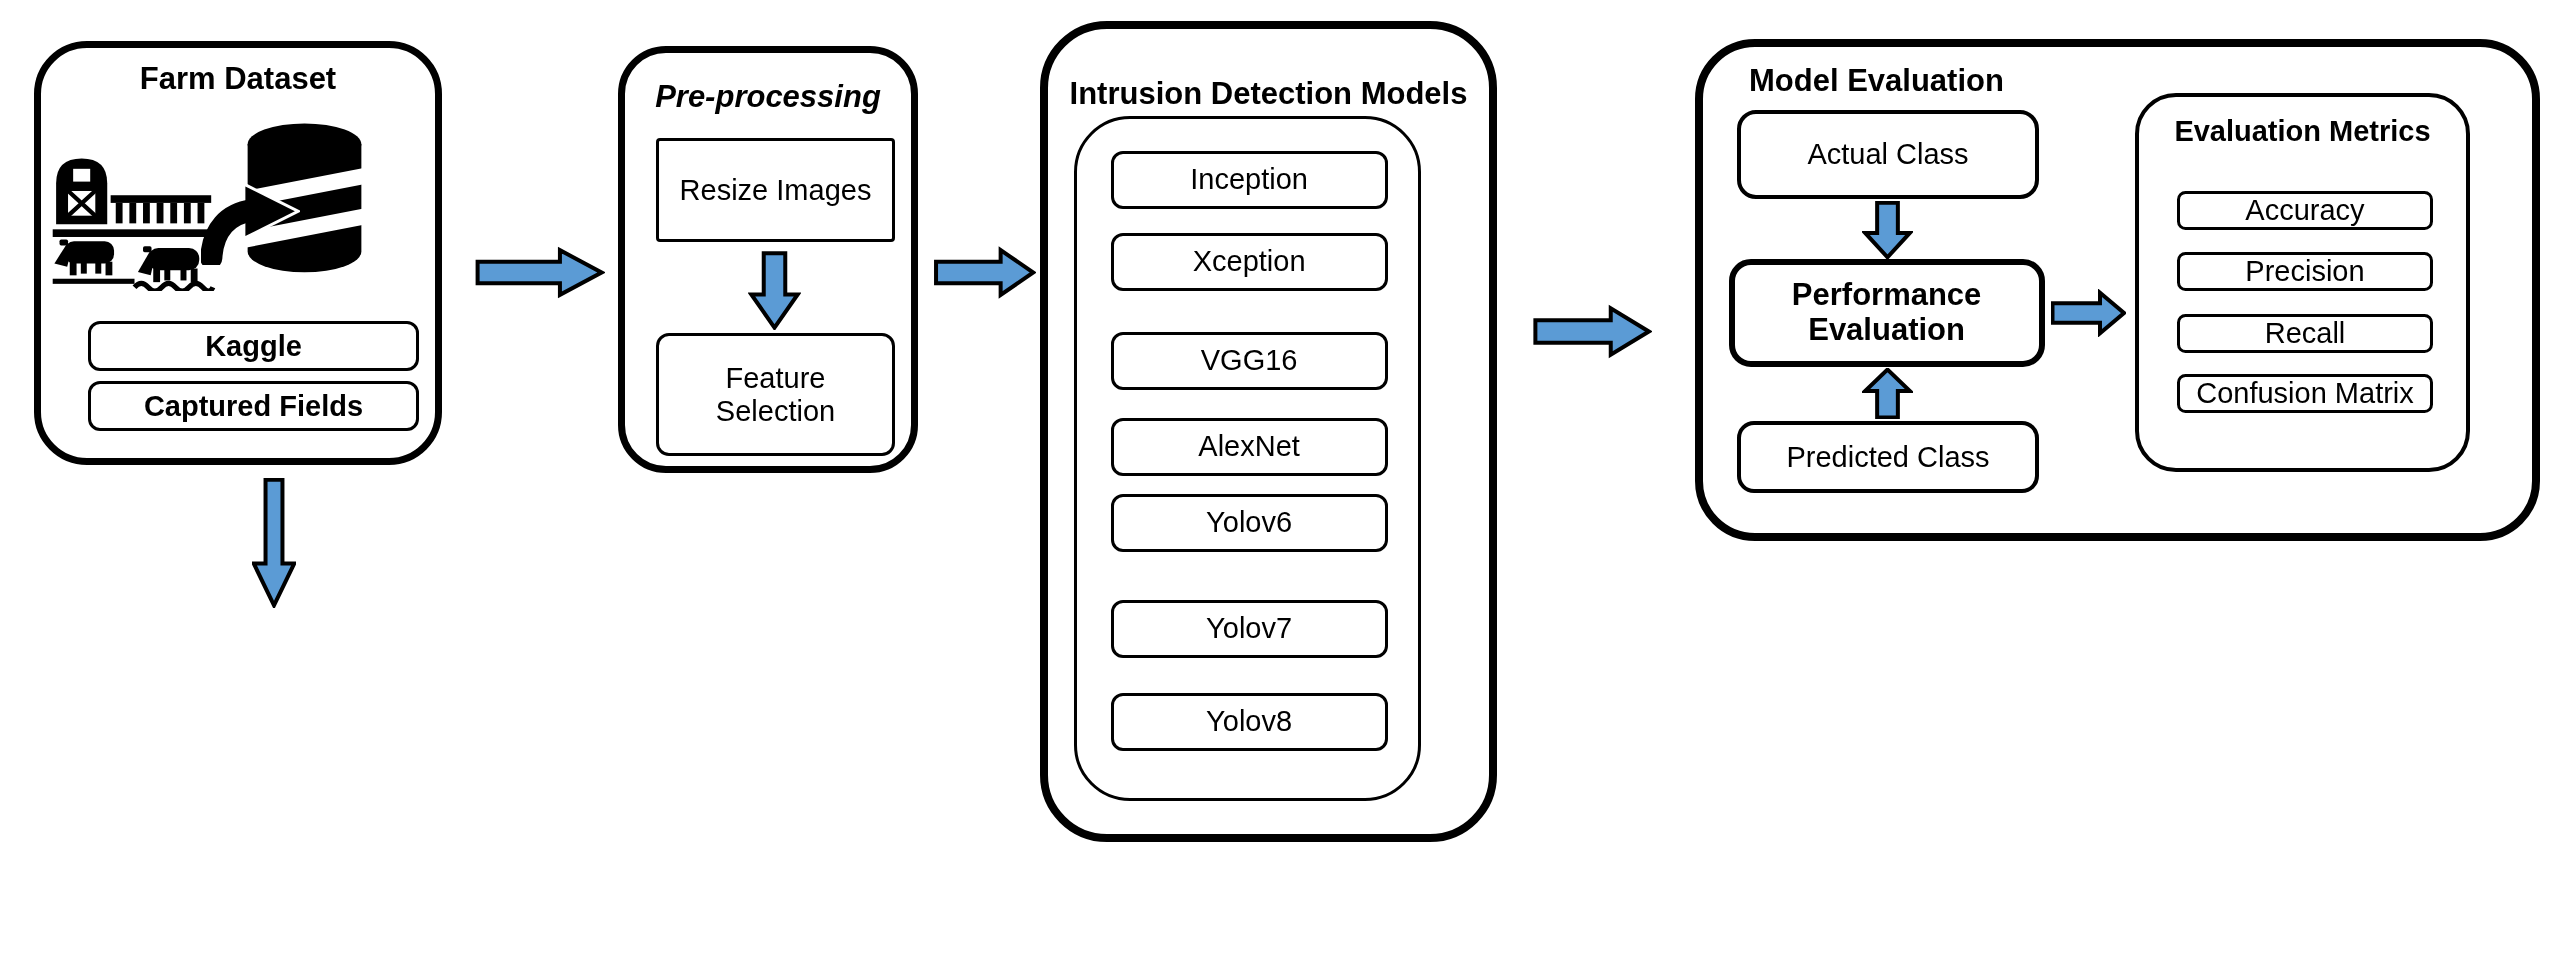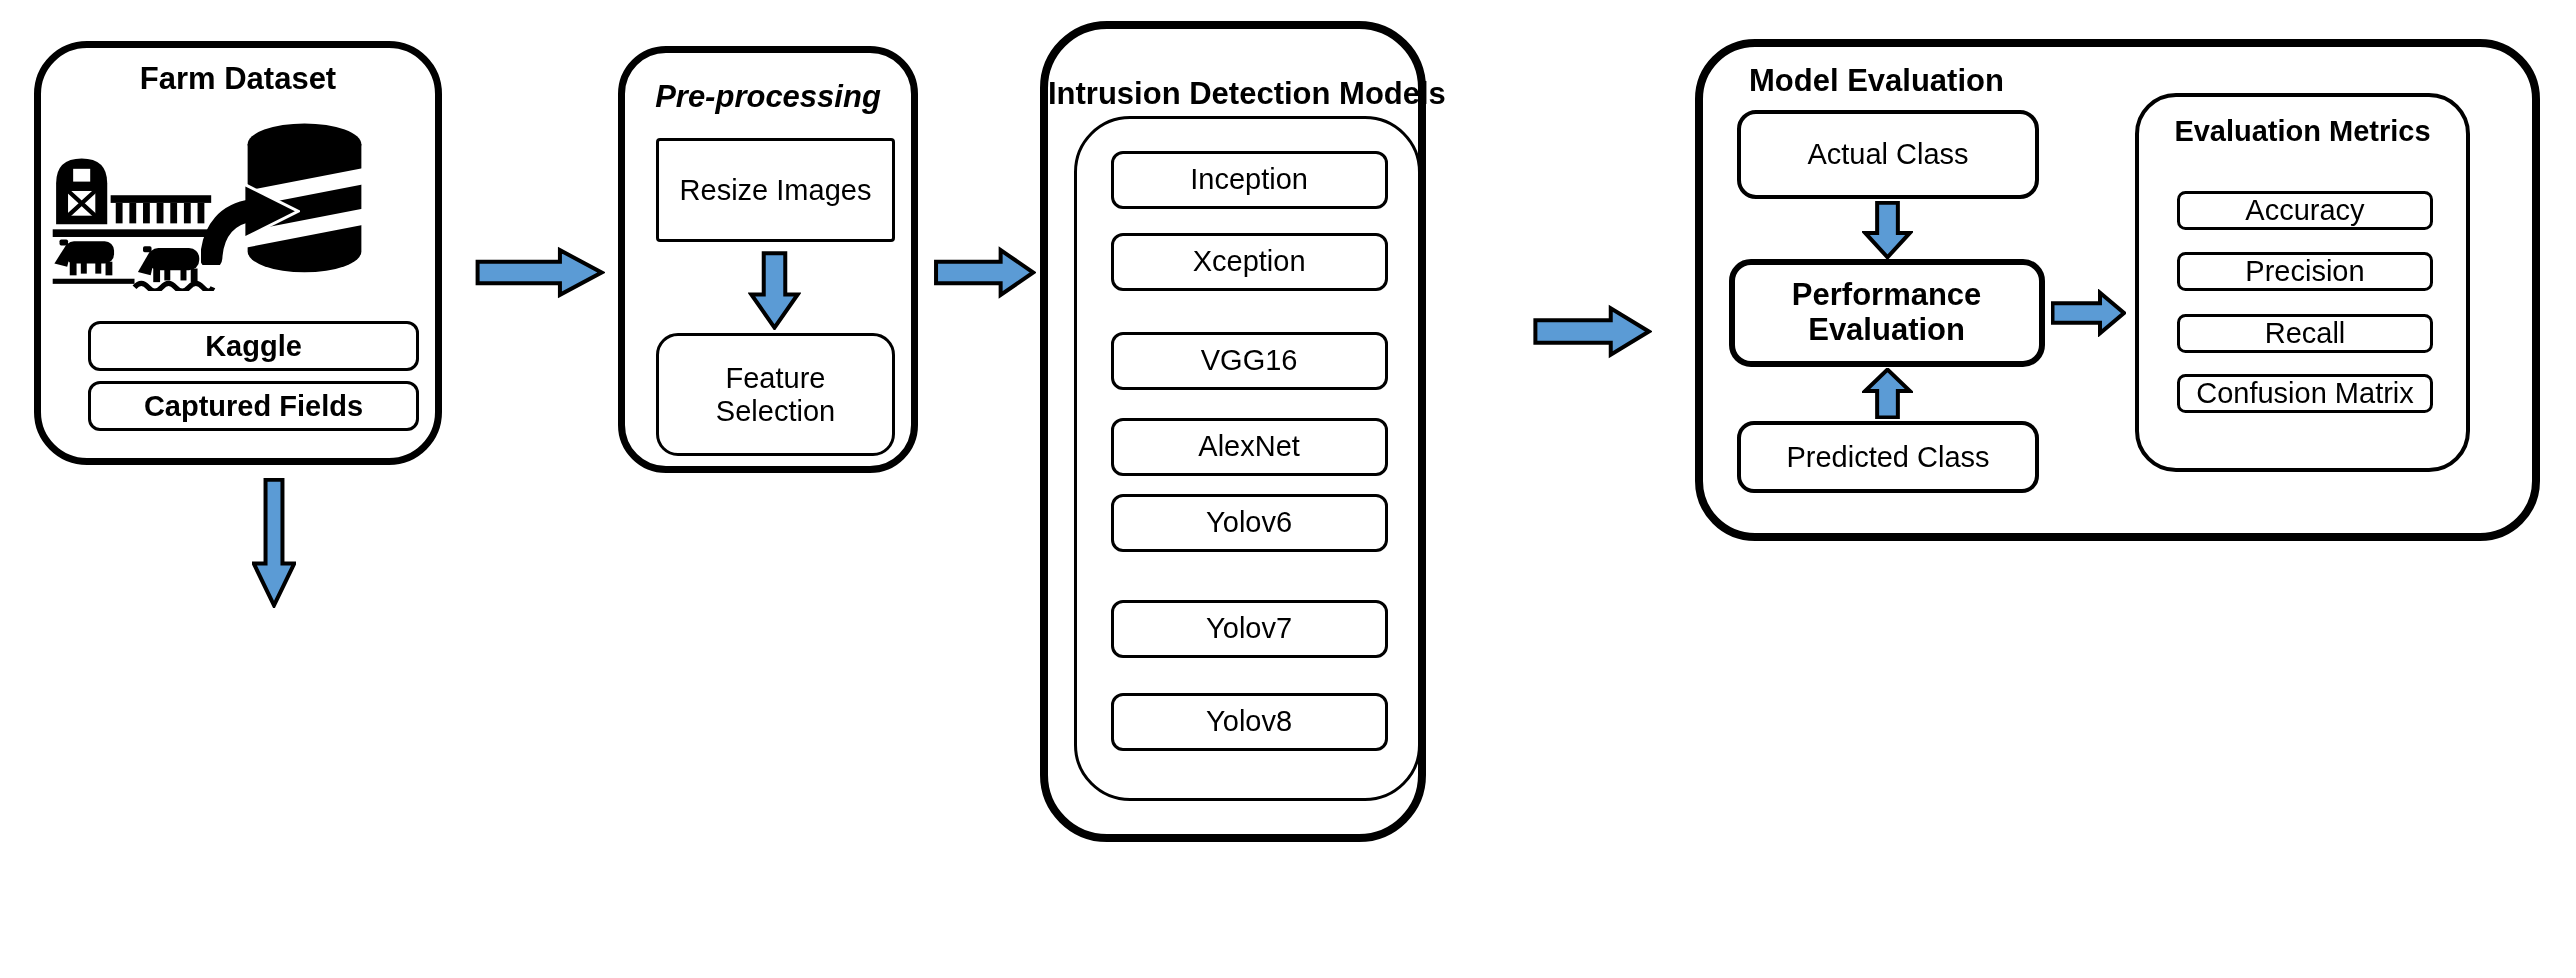--- a/index.html
+++ b/index.html
@@ -40,27 +40,27 @@
   #humans-pill{left:22px;top:251px;width:519px;height:48px;}
 
   
   #arrow-farm-prep{left:475px;top:246px;width:130px;height:53px;}
 
   
   #prep-box{left:618px;top:46px;width:300px;height:427px;border-radius:48px;}
   #prep-title{top:27px;font-style:italic;}
   #resize-pill{left:31px;top:85px;width:239px;height:104px;border-radius:4px;}
   #arrow-prep-internal{left:123px;top:198px;width:53px;height:79px;}
-  #feature-pill{left:31px;top:280px;width:239px;height:123px;border-radius:22px;text-align:center;}
+  #feature-pill{left:31px;top:280px;width:239px;height:123px;border-radius:13px;text-align:center;}
 
   
   #arrow-prep-models{left:934px;top:246px;width:102px;height:53px;}
 
   
-  #models-box{left:1040px;top:20.5px;width:386px;height:821px;border-radius:67px;border-width:8.5px;}
+  #models-box{left:1040px;top:20.5px;width:457px;height:821px;border-radius:67px;border-width:8.5px;}
   #models-title{top:48px;}
   #models-inner{position:absolute;left:25.6px;top:87px;width:347px;height:685px;border:3.4px solid #000;border-radius:56px;box-sizing:border-box;}
   .mpill{left:34px;width:277px;height:58px;border-radius:12px;}
   #m0{top:32px;} #m1{top:114px;} #m2{top:213px;} #m3{top:299px;}
   #m4{top:375px;} #m5{top:481px;} #m6{top:574px;}
 
   
   #arrow-models-eval{left:1533px;top:304px;width:119px;height:55px;}
 
   

